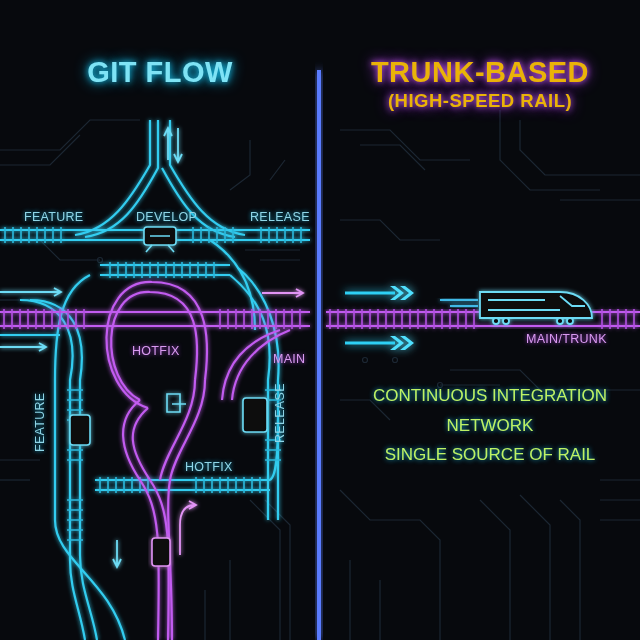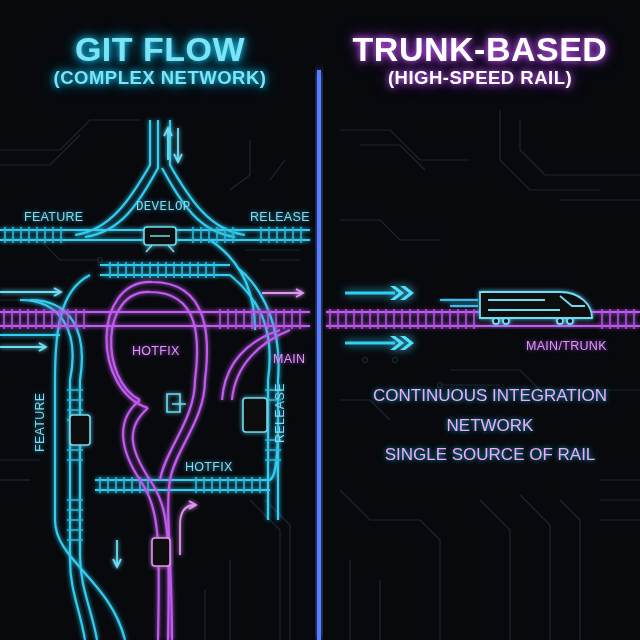--- a/index.html
+++ b/index.html
@@ -1,27 +1,27 @@
 <!DOCTYPE html>
 <html><head>
 <meta charset="utf-8">
 <style>
   html, body { margin:0; padding:0; background:#07090d; }
   body { width:640px; height:640px; position:relative; overflow:hidden; font-family:"Liberation Sans", sans-serif; }
   svg { position:absolute; left:0; top:0; }
   .title { position:absolute; text-align:center; font-weight:bold; letter-spacing:0.5px; }
   .t-left { left:20px; width:280px; top:32px; color:#7ee3f5; text-shadow:0 0 6px #17c0e8, 0 0 14px #0aa7d8; }
-  .t-right { left:340px; width:280px; top:32px; color:#ffffff; text-shadow:0 0 6px #c45cf0, 0 0 14px #9b32d8; }
-  .t-main { font-size:34px; line-height:34px; display:block; }
+  .t-right { left:340px; width:280px; top:32px; color:#eab308; text-shadow:0 0 6px #c45cf0, 0 0 14px #9b32d8; }
+  .t-main { font-size:29px; line-height:34px; display:block;margin-top:23px; }
   .t-sub { font-size:18.5px; line-height:24px; display:block; }
   .lbl { position:absolute; font-size:12.5px; letter-spacing:0.3px; white-space:nowrap; }
   .cy { color:#8fd6e8; text-shadow:0 0 4px #1aa9d0; }
   .pk { color:#d99af0; text-shadow:0 0 4px #a640d8; }
   .vert { transform:rotate(-90deg); transform-origin:left top; }
-  .info { position:absolute; left:340px; width:300px; text-align:center; color:#f0abfc; font-size:17px; text-shadow:0 0 5px #17b7e0; }
+  .info { position:absolute; left:340px; width:300px; text-align:center; color:#bef264; font-size:17px; text-shadow:0 0 5px #17b7e0; }
 </style>
 </head>
 <body>
 
 <svg width="640" height="640" viewBox="0 0 640 640">
   <defs>
     <filter id="glowC" x="-20%" y="-20%" width="140%" height="140%">
       <feGaussianBlur stdDeviation="2.2" result="b"></feGaussianBlur>
       <feMerge>
           <feMergeNode in="b"></feMergeNode>
@@ -175,32 +175,31 @@
       <circle cx="506" cy="321" r="3"></circle>
     <circle cx="560" cy="321" r="3"></circle>
       <circle cx="570" cy="321" r="3"></circle>
   </g>
   <path d="M440 300 H478 M450 306 H478" stroke="#3fb9e6" stroke-width="2" filter="url(#glowC)"></path>
   <path d="M470 285 H500" stroke="#c25bf0" stroke-width="2" filter="url(#glowC)"></path>
 </svg>
 
 <div class="title t-left">
   <span class="t-main">GIT FLOW</span>
-  <span class="t-sub">(COMPLEX NETWORK)</span>
 </div>
 <div class="title t-right">
   <span class="t-main">TRUNK-BASED</span>
   <span class="t-sub">(HIGH-SPEED RAIL)</span>
 </div>
 
 <span class="lbl cy" style="left:24px;top:210px;">FEATURE</span>
-<span class="lbl cy" style="left:136px;top:200px;font-family:Liberation Mono, monospace;">DEVELOP</span>
+<span class="lbl cy" style="left:136px;top:210px;">DEVELOP</span>
 <span class="lbl cy" style="left:250px;top:210px;">RELEASE</span>
 <span class="lbl pk" style="left:132px;top:344px;">HOTFIX</span>
 <span class="lbl pk" style="left:273px;top:352px;">MAIN</span>
 <span class="lbl cy vert" style="left:33px;top:452px;">FEATURE</span>
 <span class="lbl cy vert" style="left:273px;top:443px;">RELEASE</span>
 <span class="lbl cy" style="left:185px;top:460px;">HOTFIX</span>
 
-<span class="lbl pk" style="left:526px;top:339px;">MAIN/TRUNK</span>
+<span class="lbl pk" style="left:526px;top:332px;">MAIN/TRUNK</span>
 <div class="info" style="top:386px;">CONTINUOUS INTEGRATION</div>
 <div class="info" style="top:416px;">NETWORK</div>
 <div class="info" style="top:445px;">SINGLE SOURCE OF RAIL</div>
 
 </body></html>

